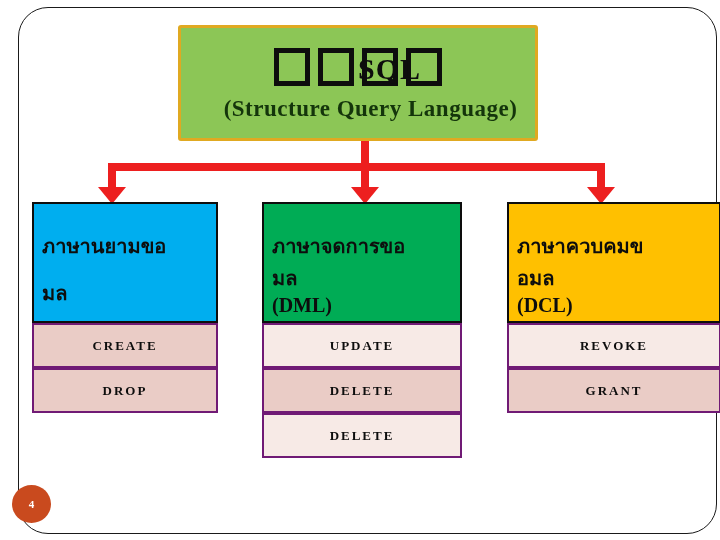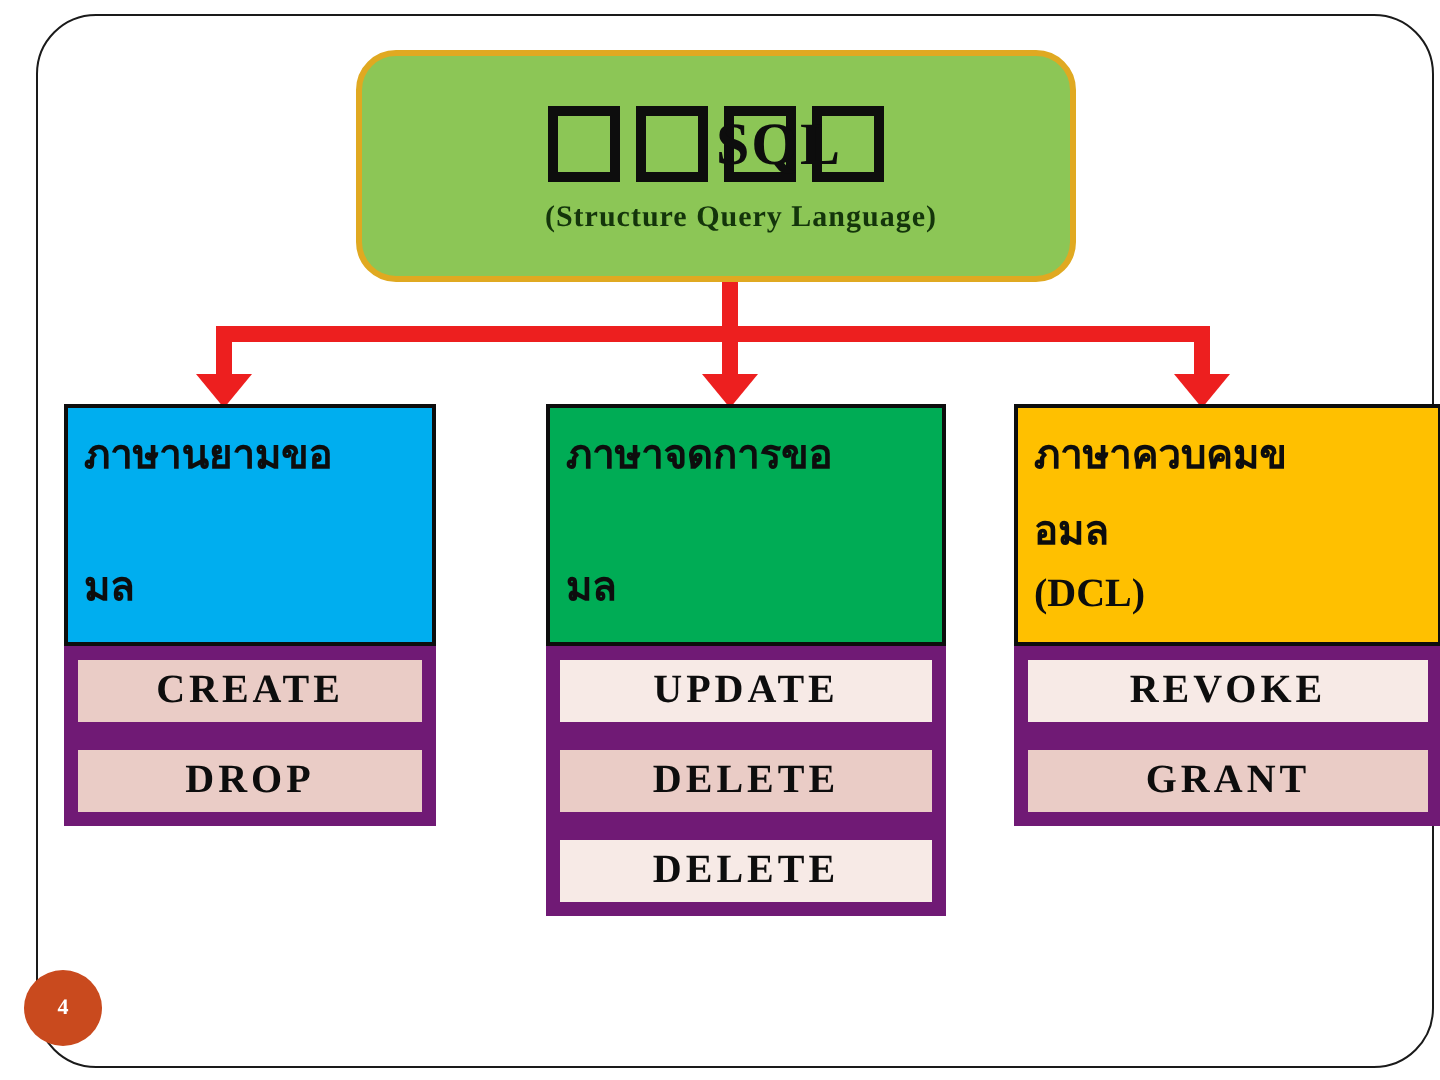--- a/index.html
+++ b/index.html
@@ -14,37 +14,37 @@
     position:absolute;left:18px;top:7px;width:697px;height:525px;
     border:1px solid #1a1a1a;border-radius:30px;
     background:transparent;
   }
   
   .title-box{
     position:absolute;left:178px;top:25px;width:360px;height:116px;
     box-sizing:border-box;
     background:var(--title-box-fill,#8CC656);
     border:3px solid var(--title-box-border,#E0A921);
-    border-radius:20px;
+    border-radius:3px;
     display:flex;flex-direction:column;align-items:center;justify-content:center;
     gap:6px;
   }
   .title-line1{display:flex;align-items:center;height:46px;}
   .tofu{
     display:inline-block;width:26px;height:28px;
     border:5px solid #0d0d0d;margin:0 4px;background:transparent;
   }
   .tofu-pair{position:relative;display:inline-flex;align-items:center;}
   .sql-text{
     position:absolute;left:0px;top:55%;transform:translateY(-50%);
     font-size:30px;font-weight:700;color:#0d0d0d;letter-spacing:1px;
     white-space:nowrap;
   }
   .subtitle{
-    font-size:15px;font-weight:700;letter-spacing:0.5px;
+    font-size:23px;font-weight:700;letter-spacing:0.5px;
     color:var(--subtitle-text,#14350B);
     margin-left:25px;
   }
   
   .red{background:var(--connector-red,#ED1F1F);}
   .stem{position:absolute;width:8px;}
   .stem-top{left:361px;top:141px;height:24px;}
   .hbar{position:absolute;left:108px;top:163px;width:497px;height:8px;}
   .stem-left{left:108px;top:163px;height:25px;}
   .stem-center{left:361px;top:163px;height:25px;}
@@ -53,37 +53,37 @@
     position:absolute;width:0;height:0;top:187px;
     border-left:14px solid transparent;border-right:14px solid transparent;
     border-top:17px solid var(--connector-red,#ED1F1F);
   }
   .ah-left{left:98px;}
   .ah-center{left:351px;}
   .ah-right{left:587px;}
   
   .col{position:absolute;top:202px;}
   .col-ddl{left:32px;width:186px;}
-  .col-dml{left:262px;width:200px;margin-left:11px;}
+  .col-dml{left:262px;width:200px;}
   .col-dcl{left:507px;width:214px;}
   .hdr{
     box-sizing:border-box;height:121px;border:2px solid #0d0d0d;
     display:flex;flex-direction:column;justify-content:space-between;
-    padding:7px 8px 12px;
+    padding:26px 8px 12px;
     font-weight:700;font-size:20px;color:#0d0d0d;
   }
   .hdr-ddl{background:var(--ddl-header,#00AEEF);}
   .hdr-dml{background:var(--dml-header,#00AC55);}
   .hdr-dcl{background:var(--dcl-header,#FFC000);}
   .hdr .l1{text-align:left;}
   .hdr .l2,.hdr .l3{text-align:left;}
   .cell{
-    box-sizing:border-box;height:45px;border:7px solid #701a75;
+    box-sizing:border-box;height:45px;border:2px solid #701a75;
     display:flex;align-items:center;justify-content:center;
-    font-size:20px;font-weight:700;letter-spacing:2px;color:#0d0d0d;
+    font-size:13px;font-weight:700;letter-spacing:2px;color:#0d0d0d;
   }
   .cell-dark{background:var(--row-dark,#EACCC6);}
   .cell-light{background:var(--row-light,#F7EAE6);}
   
   .page-badge{
     position:absolute;left:12px;top:485px;width:39px;height:38px;
     border-radius:50%;background:var(--page-circle,#C94A1E);
     display:flex;align-items:center;justify-content:center;
     color:#fff;font-size:11px;font-weight:700;
   }
@@ -121,20 +121,21 @@
     <div class="l2">มล</div>
   </div>
   <div class="cell cell-dark">CREATE</div>
   <div class="cell cell-dark">DROP</div>
 </div>
 
 <div class="col col-dml">
   <div class="hdr hdr-dml">
     <div class="l1">ภาษาจดการขอ</div>
     <div class="l2">มล</div>
+    <div class="l3">(DML)</div>
   </div>
   <div class="cell cell-light">UPDATE</div>
   <div class="cell cell-dark">DELETE</div>
   <div class="cell cell-light">DELETE</div>
 </div>
 
 <div class="col col-dcl">
   <div class="hdr hdr-dcl">
     <div class="l1">ภาษาควบคมข</div>
     <div class="l2">อมล</div>

